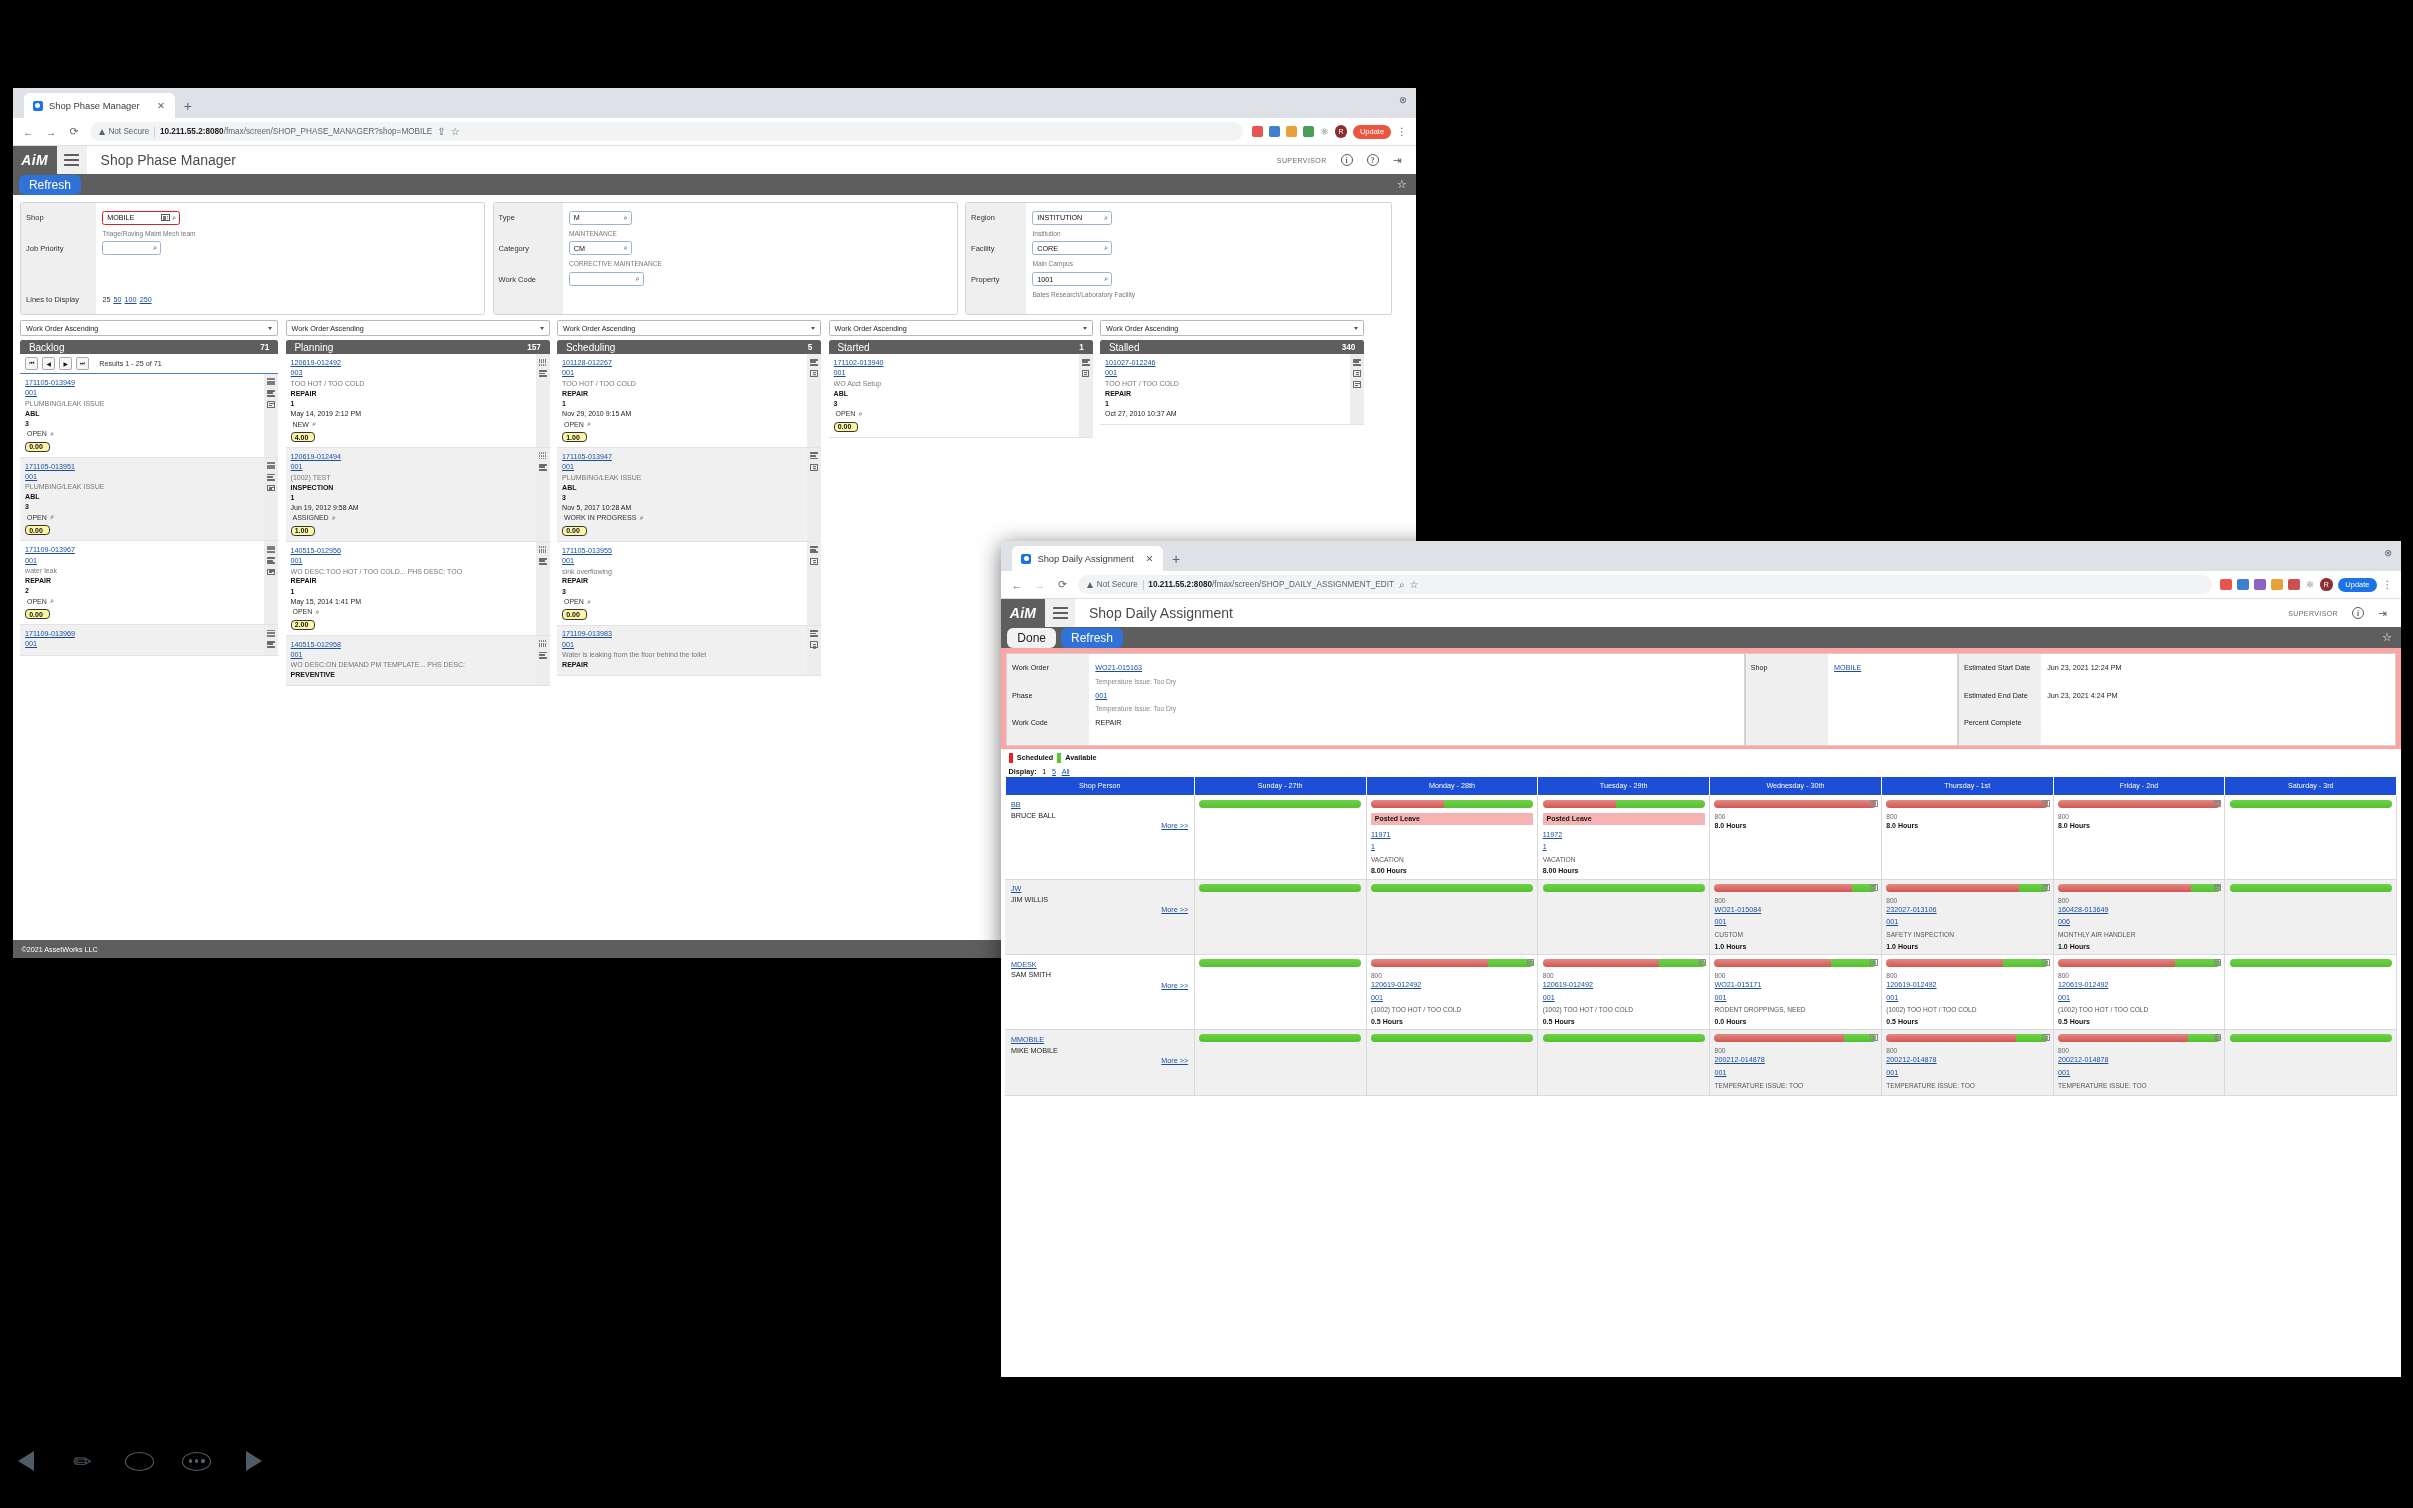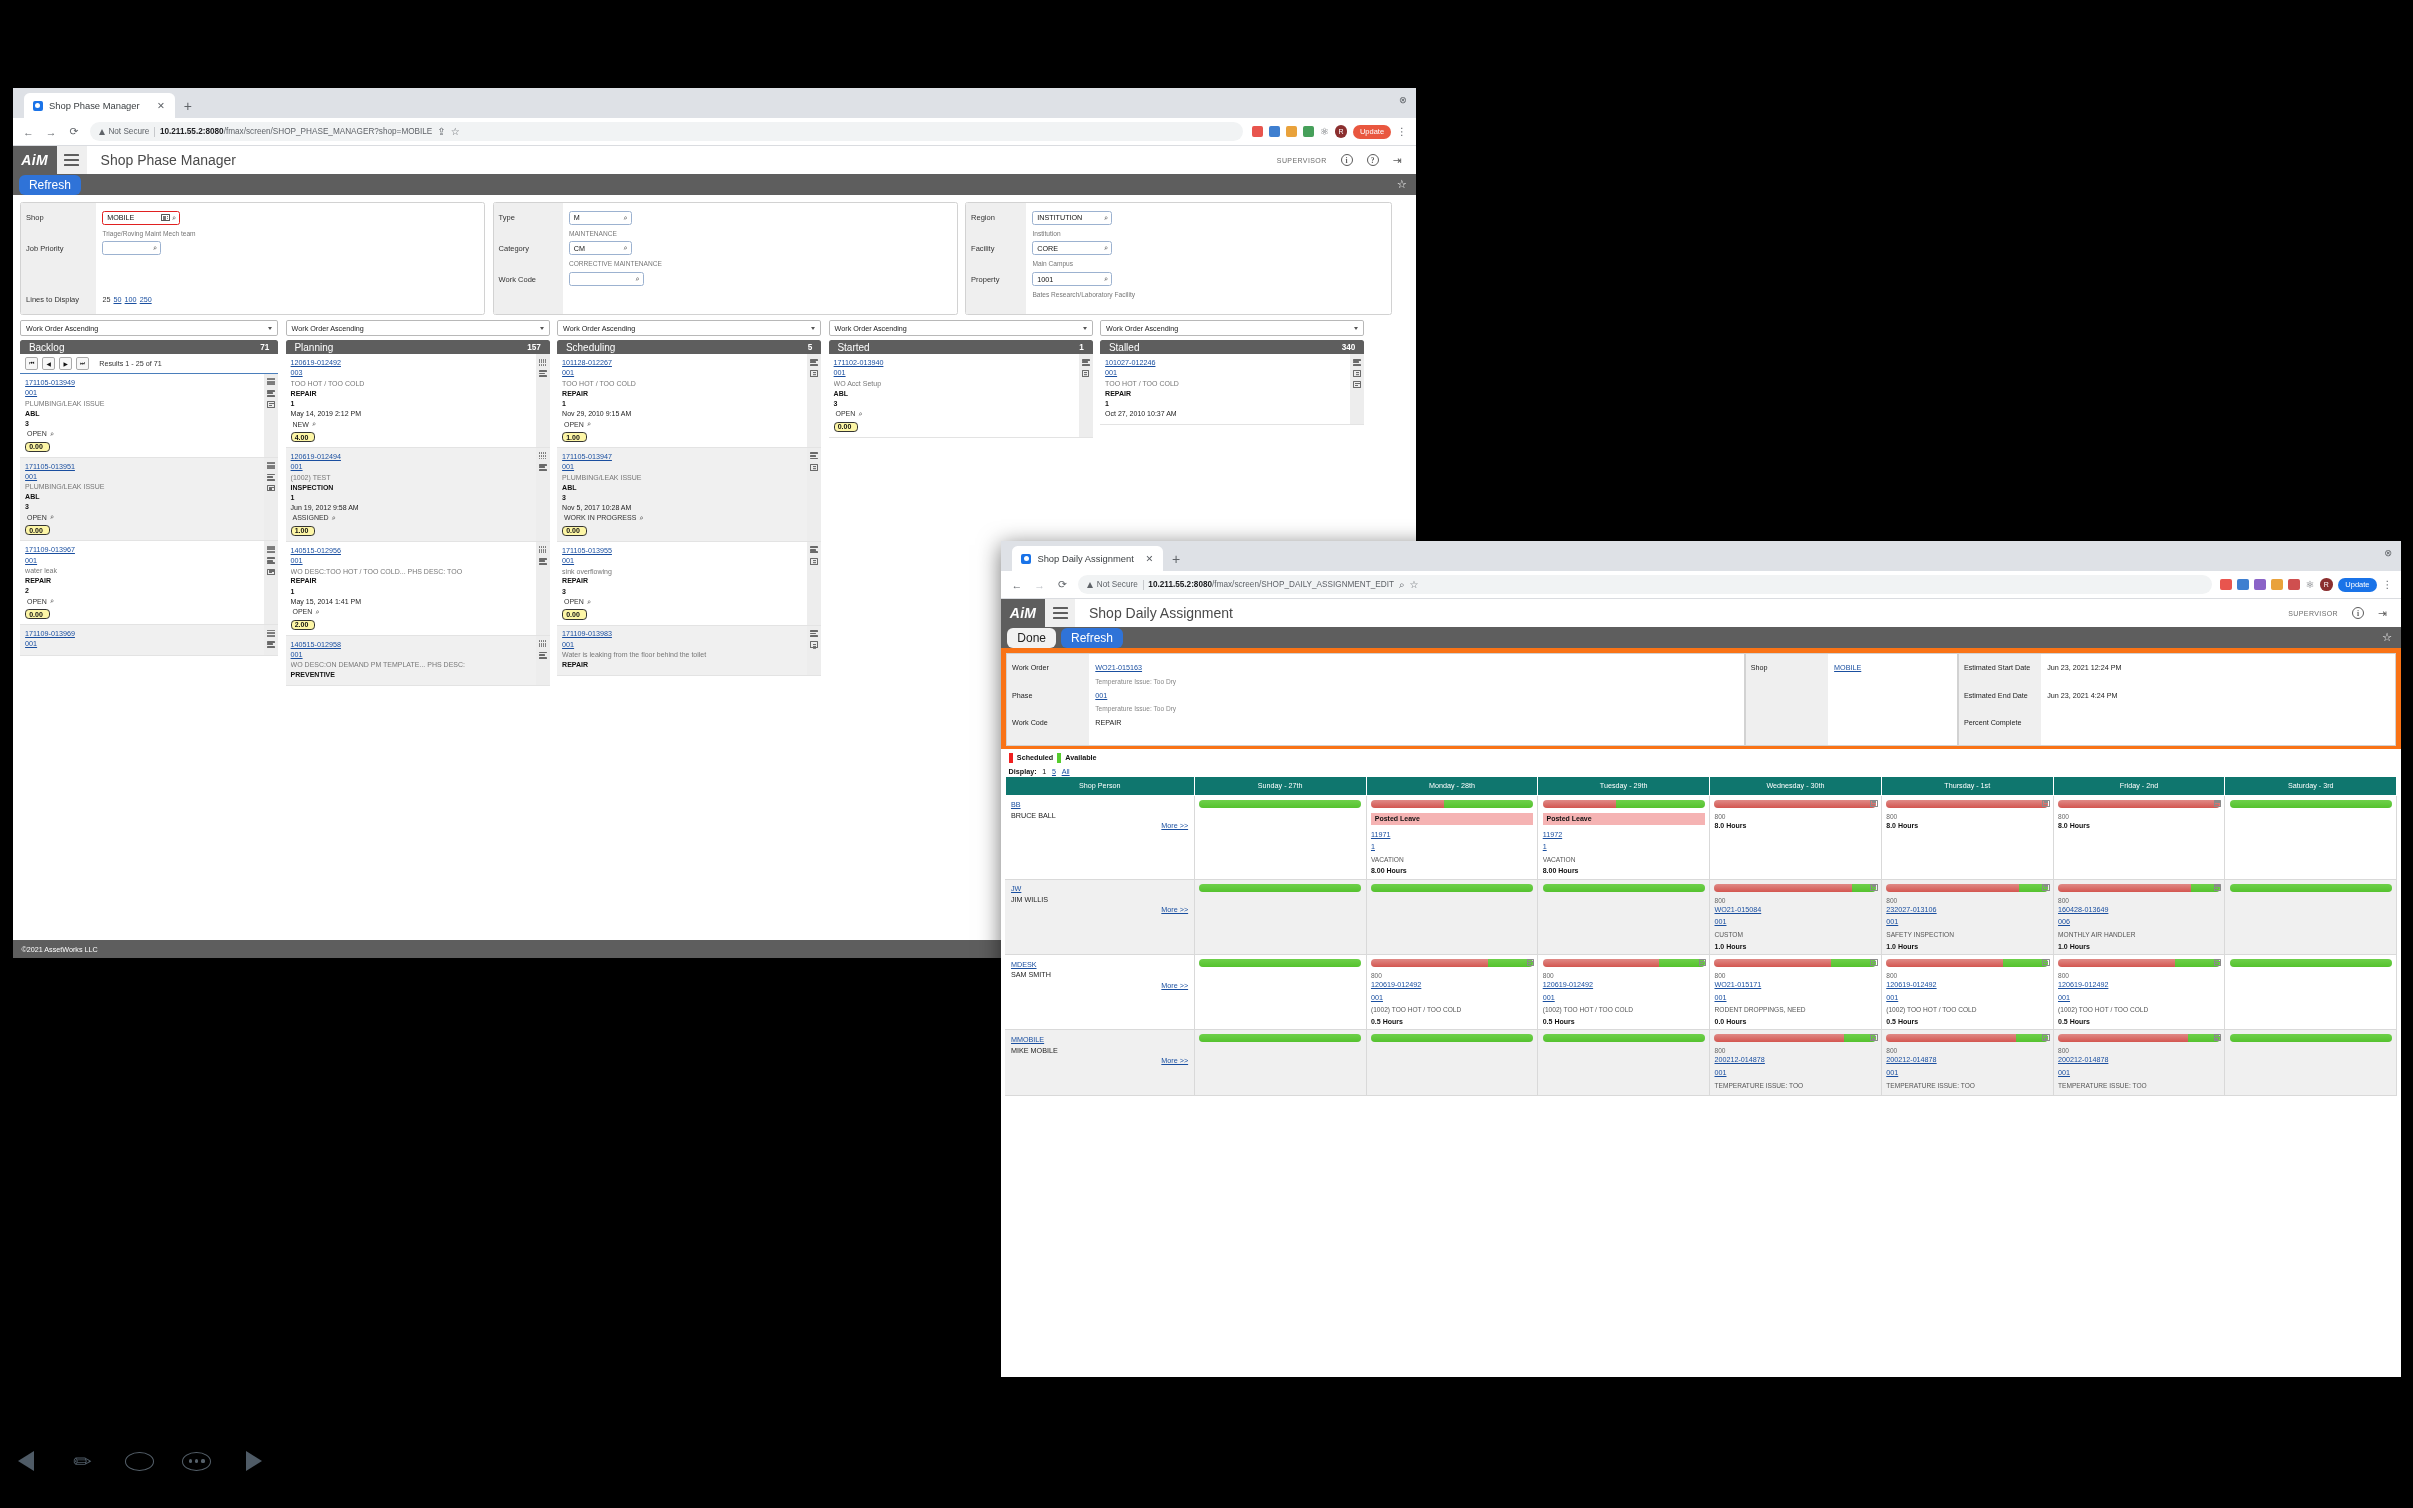--- a/index.html
+++ b/index.html
@@ -117,21 +117,21 @@
   .ric-bars i:nth-child(1){width:100%;} .ric-bars i:nth-child(2){width:78%;} .ric-bars i:nth-child(3){width:100%;}
   .ric-card { width:8.2px; height:6.3px; border:0.9px solid #6a6a6a; border-radius:0.6px; position:relative; }
   .ric-card::before{content:"";position:absolute;left:0.6px;top:0.6px;right:0.6px;height:1.3px;background:#6a6a6a;}
   .ric-card::after{content:"";position:absolute;left:0.6px;bottom:0.6px;width:3.1px;height:1.3px;background:#6a6a6a;}
   .ric-lines { width:7.5px; height:7px; border:0.8px solid #6a6a6a; border-radius:0.6px; position:relative; }
   .ric-lines::after{content:"";position:absolute;left:1.3px;top:1.3px;right:1.3px;height:0.8px;background:#6a6a6a;
                     box-shadow:0 1.9px 0 #6a6a6a,0 3.8px 0 #6a6a6a;}
   .aim-footer { background:#5e5e5e; color:#fff; font-size:7.2px; padding:4.4px 8.8px; }
 
   
-  .w2-form { display:flex; gap:0; padding:5px 5px 2.5px 5px; background:#f97316; }
+  .w2-form { display:flex; gap:0; padding:5px 5px 2.5px 5px; background:#fca5a5; }
   .w2-card { border:0.6px solid #d2d2d2; display:flex; background:#fff; }
   .w2-card .lbls { background:#efefef; padding:4.4px 5px; display:flex; flex-direction:column; width:82px; flex:none;}
   .w2-card .vals { padding:4.4px 6.3px; display:flex; flex-direction:column; flex:1; }
   .w2-l { font-size:7.2px; color:#222; height:18px; display:flex; align-items:center; white-space:nowrap; }
   .w2-v { font-size:7.2px; color:#222; height:18px; display:flex; align-items:center; }
   .w2-v a { color:#1a4fa0; text-decoration:underline; }
   .w2-sub { font-size:6.6px; color:#888; height:9.4px; display:flex; align-items:center; }
   .w2-gap { height:9.4px; }
 
   
@@ -142,21 +142,21 @@
   .legend-sw { width:12.6px; height:10px; }
   .legend-lbl { font-size:7.2px; font-weight:bold; color:#111; }
   .display-row { font-size:7.2px; color:#111; font-weight:bold; display:flex; gap:5.7px; align-items:center; }
   .display-row a { color:#1a4fa0; text-decoration:underline; font-weight:normal; }
   .display-row .cur { font-weight:normal; color:#111; }
   .weeknav { position:absolute; right:6.3px; top:0; display:flex; gap:7.5px; }
   .weeknav a { font-size:7.2px; color:#1a4fa0; text-decoration:underline; white-space:nowrap; cursor:pointer; }
   .weektitle { background:#6e6e6e; color:#fff; border-radius:3.1px 3.1px 0 0; font-size:10.7px;
                padding:5.7px 0 5.7px 39px; margin-top:3.8px; }
   .cal-table { width:100%; border-collapse:collapse; table-layout:fixed; }
-  .cal-table th { background:#0f766e; color:#fff; font-size:7.2px; font-weight:normal; padding:4.4px 0;
+  .cal-table th { background:#1d4ed8; color:#fff; font-size:7.2px; font-weight:normal; padding:4.4px 0;
                   border:0.6px solid #fff; text-align:center; }
   .cal-table td { border-right:0.6px solid #d9d9d9; border-bottom:0.6px solid #d9d9d9; vertical-align:top;
                   padding:0; background:#fff; }
   .cal-table tr.alt td { background:#f0f0f0; }
   .person-cell { position:relative; padding:4.4px 5.7px 14px 5.7px; }
   .person-id { font-size:7.2px; color:#1a4fa0; text-decoration:underline; display:block; cursor:pointer; }
   .person-nm { font-size:7.2px; color:#222; margin-top:1.9px; }
   .more-link { position:absolute; right:5.7px; bottom:3.8px; font-size:7.2px; color:#1a4fa0; text-decoration:underline; cursor:pointer; }
   .daycell { padding:3.8px 4.4px 4.4px 4.4px; position:relative; }
   .cap-bar { height:8.2px; border-radius:4.4px; display:flex; overflow:hidden; margin-bottom:5px;

